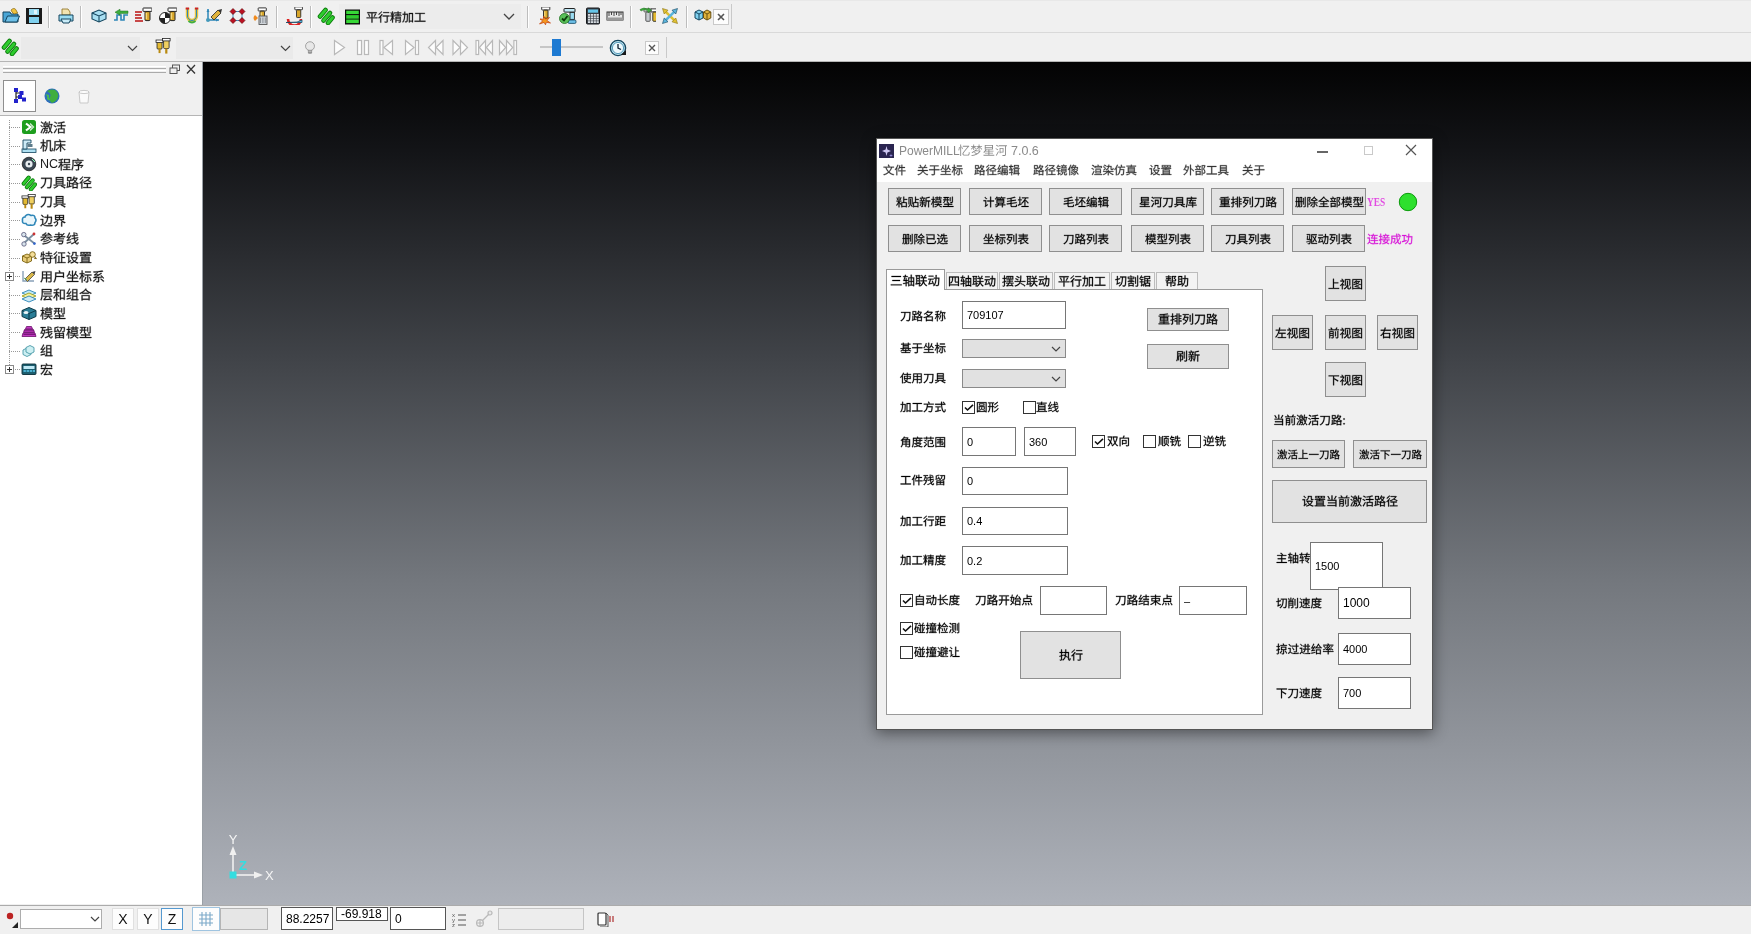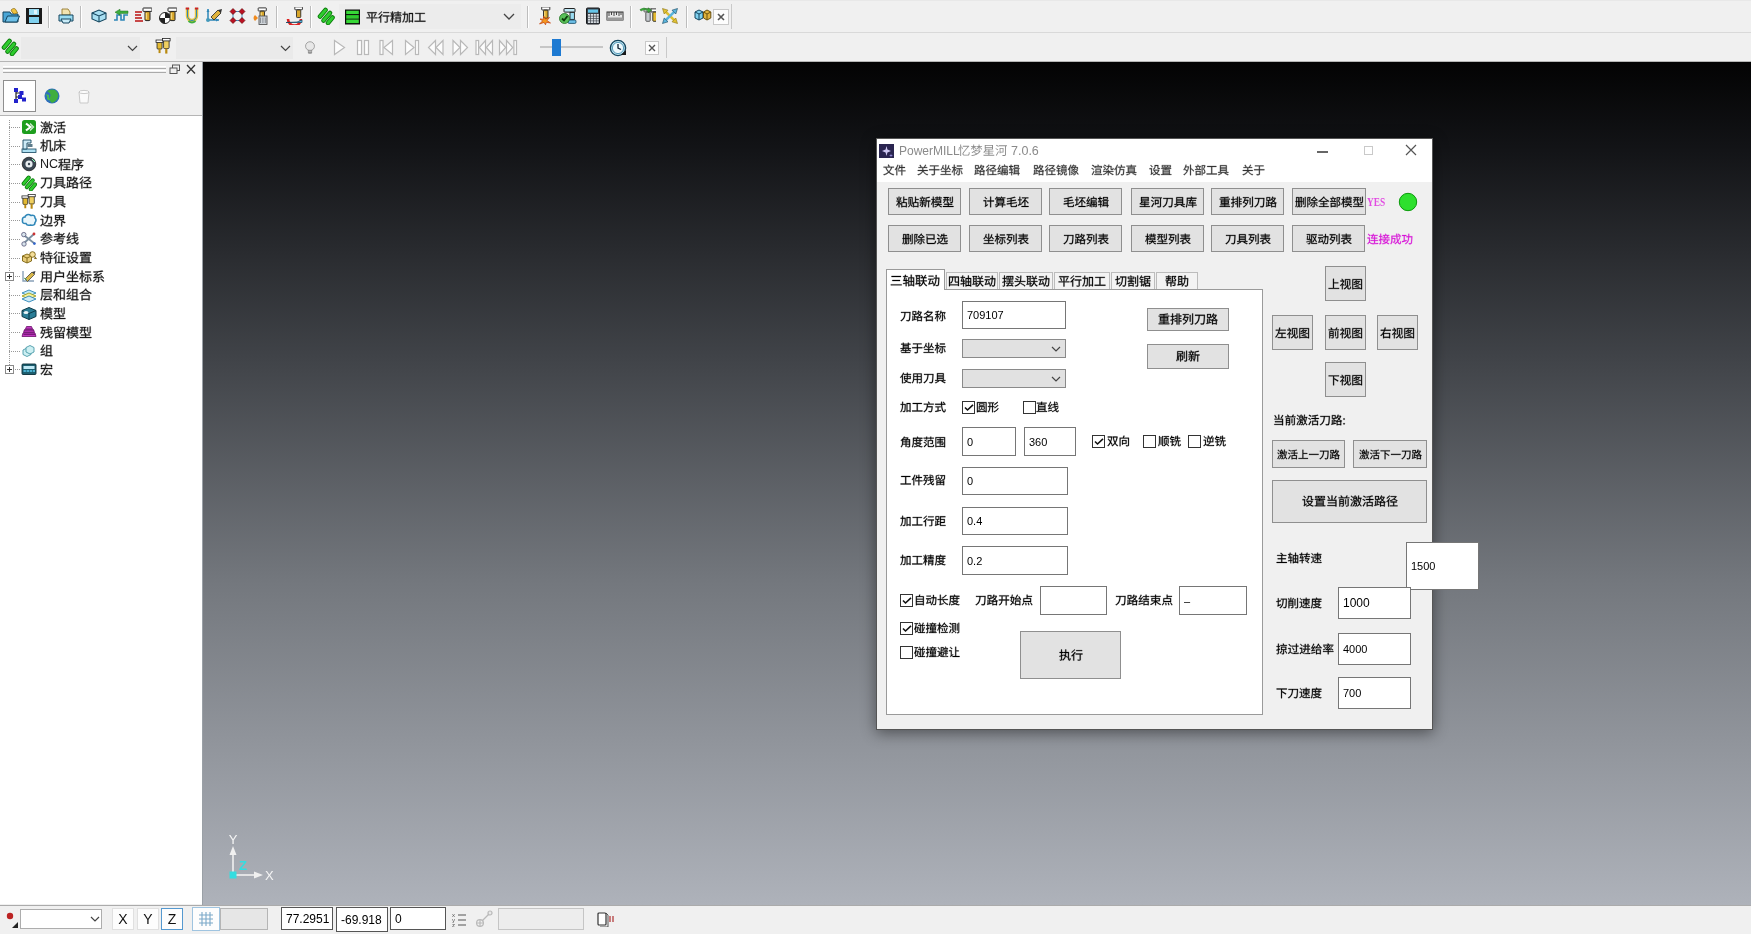--- a/index.html
+++ b/index.html
@@ -692,22 +692,22 @@
 <div class="ab" style="left:112px;top:908px;width:22px;height:22px;background:#fdfdfd;border:1px solid #e0e0e0;display:flex;align-items:center;justify-content:center;font-size:14px;color:#111">X</div>
 <div class="ab" style="left:137px;top:908px;width:22px;height:22px;background:#fdfdfd;border:1px solid #e0e0e0;display:flex;align-items:center;justify-content:center;font-size:14px;color:#111">Y</div>
 <div class="ab" style="left:161px;top:908px;width:22px;height:22px;background:#fdfdfd;border:1px solid #5599d0;display:flex;align-items:center;justify-content:center;font-size:14px;color:#111">Z</div>
 <div class="ab" style="left:192px;top:907px;width:28px;height:24px;background:#fdfdfd;border:1px solid #9fc4e0"></div>
 <svg class="ab" style="left:198px;top:911px" width="16" height="16" viewBox="0 0 16 16">
     <g stroke="#7aa8c8" stroke-width="1.1">
       <path d="M1 4 L15 4 M1 8 L15 8 M1 12 L15 12 M4 1 L4 15 M8 1 L8 15 M12 1 L12 15"></path>
     </g>
   </svg>
 <div class="ab" style="left:220px;top:908px;width:48px;height:22px;background:#e6e6e6;border:1px solid #b5b5b5"></div>
-<div class="tf" style="left:281px;top:907px;width:52px;height:23px;border-color:#555;font-size:12px">77.2951</div>
-<div class="tf" style="left:336px;top:907px;width:52px;height:25px;border-color:#555;font-size:12px">-69.918</div>
+<div class="tf" style="left:281px;top:907px;width:52px;height:23px;border-color:#555;font-size:12px">88.2257</div>
+<div class="tf" style="left:336px;top:907px;width:52px;height:14px;border-color:#555;font-size:12px">-69.918</div>
 <div class="tf" style="left:390px;top:907px;width:56px;height:23px;border-color:#555;font-size:12px">0</div>
 <svg class="ab" style="left:452px;top:912px" width="16" height="15" viewBox="0 0 16 15">
     <g font-family="Liberation Sans" font-size="6" fill="#555">
       <text x="0" y="5">x</text>
       <text x="0" y="10">y</text>
       <text x="0" y="15">z</text>
     </g>
     <g stroke="#555" stroke-width="1">
       <path d="M6 3 L14 3 M6 8 L14 8 M6 13 L14 13"></path>
     </g>
@@ -1148,21 +1148,21 @@
     <use href="#g6" transform="translate(60,10.6) scale(0.012,-0.012)"></use>
     <use href="#g13" transform="translate(72,10.6) scale(0.012,-0.012)"></use>
     <use href="#g14" transform="translate(84,10.6) scale(0.012,-0.012)"></use>
   </svg>
 <svg class="ct" style="left:1276px;top:552.2px;width:46px;height:11.5px;" viewBox="0 0 46 11" fill="#000" stroke="#000" stroke-width="22">
     <use href="#g134" transform="translate(0,10.1) scale(0.0115,-0.0115)"></use>
     <use href="#g80" transform="translate(11.5,10.1) scale(0.0115,-0.0115)"></use>
     <use href="#g135" transform="translate(23,10.1) scale(0.0115,-0.0115)"></use>
     <use href="#g136" transform="translate(34.5,10.1) scale(0.0115,-0.0115)"></use>
   </svg>
-<div class="tf" style="left:1406px;top:542px;width:73px;height:48px;font-size:11px">1500</div>
+<div class="tf" style="left:1310px;top:542px;width:73px;height:48px;font-size:11px">1500</div>
 <svg class="ct" style="left:1276px;top:597.2px;width:46px;height:11.5px;" viewBox="0 0 46 11" fill="#000" stroke="#000" stroke-width="22">
     <use href="#g84" transform="translate(0,10.1) scale(0.0115,-0.0115)"></use>
     <use href="#g137" transform="translate(11.5,10.1) scale(0.0115,-0.0115)"></use>
     <use href="#g136" transform="translate(23,10.1) scale(0.0115,-0.0115)"></use>
     <use href="#g100" transform="translate(34.5,10.1) scale(0.0115,-0.0115)"></use>
   </svg>
 <div class="tf" style="left:1338px;top:587px;width:73px;height:32px;font-size:12px">1000</div>
 <svg class="ct" style="left:1276px;top:643.2px;width:57.5px;height:11.5px;" viewBox="0 0 57 11" fill="#000" stroke="#000" stroke-width="22">
     <use href="#g138" transform="translate(0,10.1) scale(0.0115,-0.0115)"></use>
     <use href="#g139" transform="translate(11.5,10.1) scale(0.0115,-0.0115)"></use>

